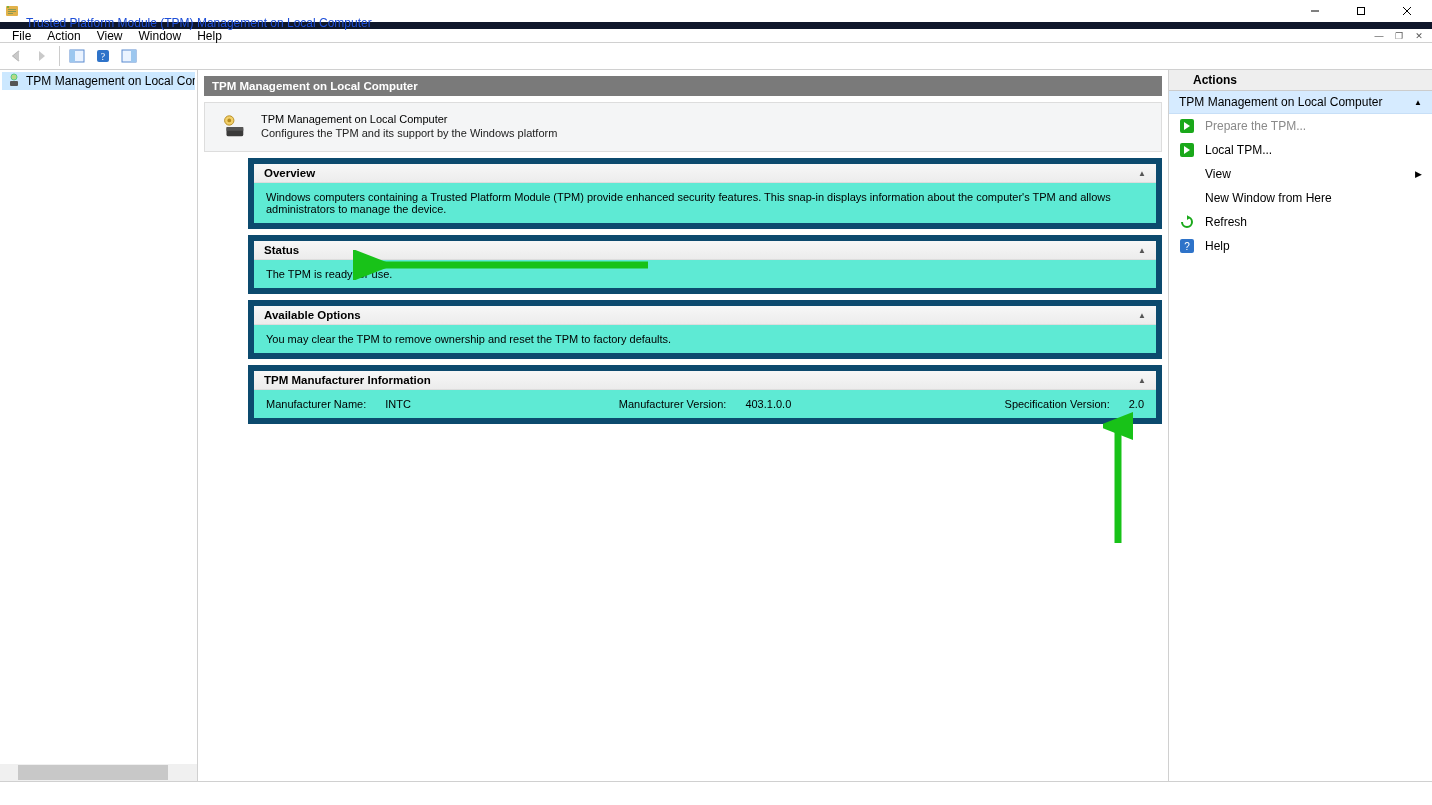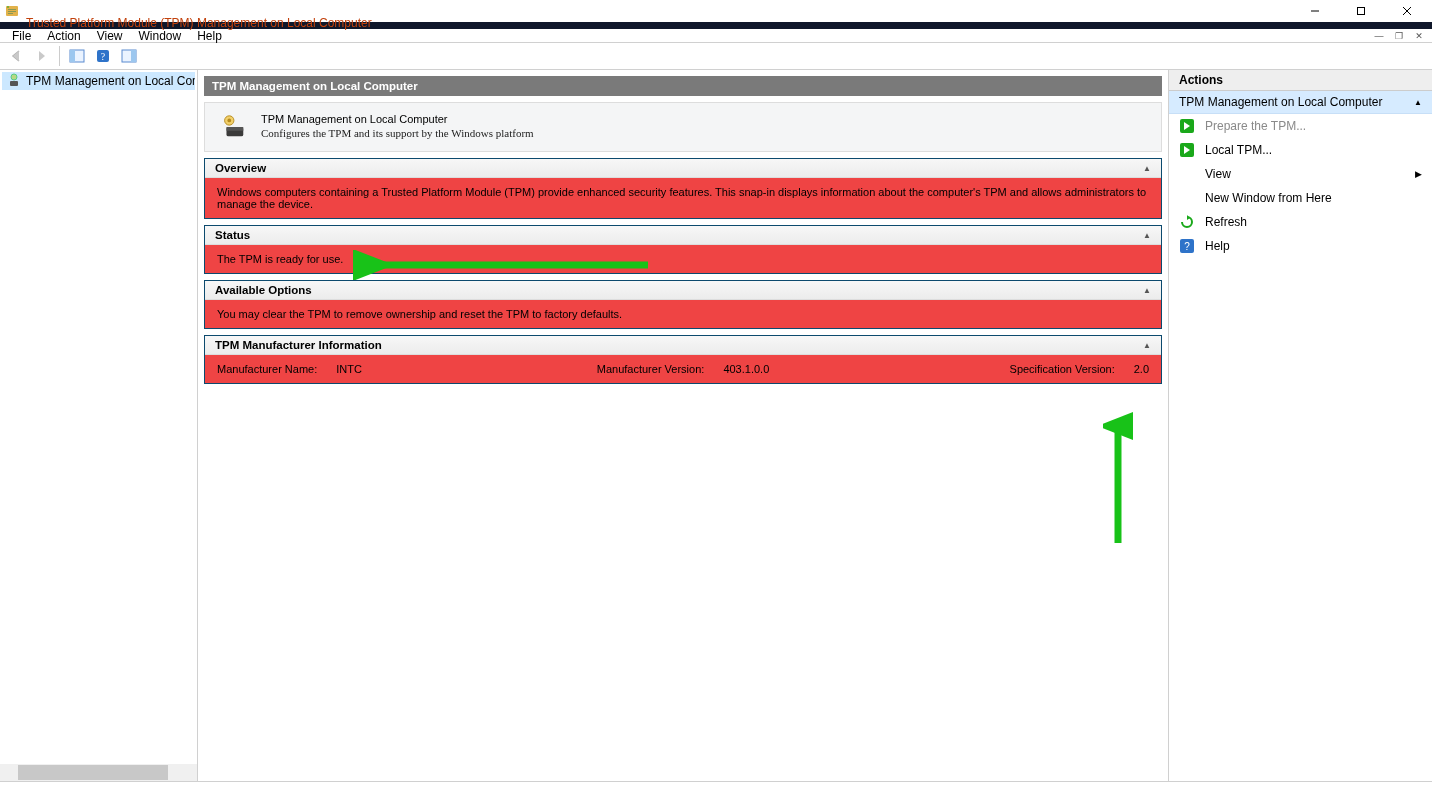--- a/index.html
+++ b/index.html
@@ -1,20 +1,20 @@
 <!DOCTYPE html>
 <html><head>
 <meta charset="utf-8">
 <style>
 * { margin:0; padding:0; box-sizing:border-box; }
 html,body{ width:1432px; height:805px; font-family:"Segoe UI","Tahoma",sans-serif; font-size:12px; background:#fff; color:#000; overflow:hidden;}
 
 .titlebar{ height:22px; display:flex; align-items:center; padding:0 2px; background:#fff;}
 .titlebar .app-icon{ width:16px; height:16px; margin:0 6px 0 2px; display:flex; align-items:center; justify-content:center;}
-.titlebar .title{ flex:1; font-size:12px; color:#c2410c;margin-top:24px;}
+.titlebar .title{ flex:1; font-size:12px; color:#1d4ed8;margin-top:24px;}
 .titlebar .win-controls{ display:flex;}
 .win-btn{ width:46px; height:22px; display:flex; align-items:center; justify-content:center; font-size:10px; color:#000;}
 
 .menubar{ height:21px; display:flex; align-items:center; border-top:7px solid #0f172a; border-bottom:1px solid #d0d0d0; padding:0 4px; font-size:12px;}
 .menubar .menu-item{ padding:1px 8px;}
 .menubar .mdi{ margin-left:auto; display:flex; gap:2px;}
 .mdi-btn{ width:18px; height:16px; display:flex; align-items:center; justify-content:center; border:1px solid transparent; font-size:9px; color:#555;}
 
 .toolbar{ height:27px; display:flex; align-items:center; border-bottom:1px solid #d0d0d0; padding:2px 4px; gap:2px;}
 .tb-btn{ width:24px; height:22px; display:flex; align-items:center; justify-content:center; border:1px solid transparent;}
@@ -26,31 +26,31 @@
 .tree-row{ display:flex; align-items:center; height:18px; padding:0 4px; background:#cce8ff; margin:2px 2px 0 2px; white-space:nowrap; overflow:hidden;}
 .tree-row .tree-icon{ width:16px; height:16px; margin-right:4px; display:flex; align-items:center; justify-content:center;}
 .tree-scrollbar{ position:absolute; bottom:0; left:0; right:0; height:17px; background:#f0f0f0; display:flex; align-items:center;}
 .tree-scrollbar .thumb{ height:15px; width:150px; background:#c8c8c8; margin-left:18px;}
 .center-pane{ flex:1; padding:6px 6px 0 6px; display:flex; flex-direction:column; gap:6px; overflow:hidden; border-right:1px solid #d0d0d0;}
 .center-header{ background:#7a7a7a; color:#fff; height:20px; line-height:20px; padding:0 8px; font-weight:bold; font-size:11.5px;}
 .center-intro{ background:#f4f5f6; border:1px solid #ddd; padding:10px 14px; display:flex; gap:14px; align-items:flex-start;}
 .center-intro .intro-icon{ width:28px; height:28px; flex:none; display:flex; align-items:center; justify-content:center;}
 .intro-texts{ display:flex; flex-direction:column; gap:2px;}
 .intro-title{ font-size:11px; color:#000;}
-.intro-sub{ font-size:11px; color:#222;font-family:Liberation Serif, serif;}
-.section{ border:1px solid #0c4a6e; background:#ef4444;}
+.intro-sub{ font-size:11px; color:#222;}
+.section{ border:6px solid #0c4a6e; background:#5eead4;margin-left:44px;}
 .sec-header{ background:linear-gradient(#f7f7f7,#ececec); border-bottom:1px solid #ddd; padding:3px 10px; font-weight:bold; font-size:11.5px; display:flex; align-items:center;}
 .sec-header .collapse{ margin-left:auto; font-size:8px; color:#555;}
 .sec-body{ padding:8px 12px; font-size:11px; color:#000;}
 .manuf-row{ display:flex;}
 .manuf-cell{ flex:1; display:flex; gap:19px;}
 .manuf-cell:nth-child(2){ justify-content:center;text-align:right;}
 .manuf-cell:last-child{ justify-content:flex-end;}
 .actions-pane{ width:263px; display:flex; flex-direction:column;}
-.actions-head{ background:#eeeeee; border-bottom:1px solid #ccc; padding:3px 10px; font-weight:bold; font-size:12px;}
+.actions-head{ background:#eeeeee; border-bottom:1px solid #ccc; padding:3px 24px; font-weight:bold; font-size:12px;}
 .actions-context{ background:#d6ebff; padding:4px 10px; font-size:12px; border-bottom:1px solid #c7dff7; display:flex; align-items:center;}
 .actions-context .ctx-collapse{ margin-left:auto; font-size:8px;}
 .action-item{ display:flex; align-items:center; gap:10px; padding:4px 10px; font-size:12px;}
 .action-item .sub{ margin-left:auto; font-size:9px; color:#000;}
 .action-item.disabled{ color:#8a8a8a;}
 .action-icon{ width:16px; height:16px; display:flex; align-items:center; justify-content:center; flex:none;}
 .status-bar{ height:24px; border-top:1px solid #d0d0d0;}
 
 .annot{ position:absolute; pointer-events:none;}
 svg{ display:block;}

